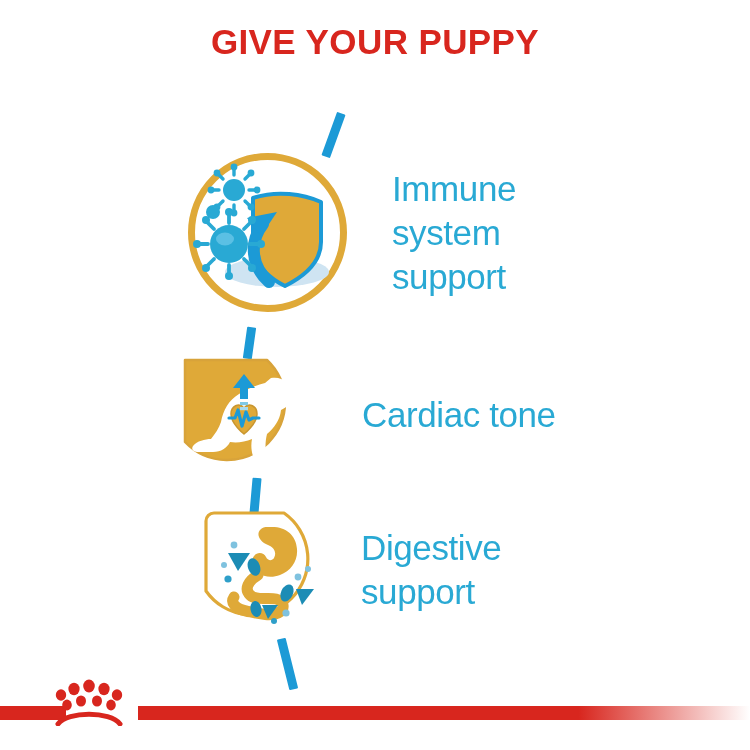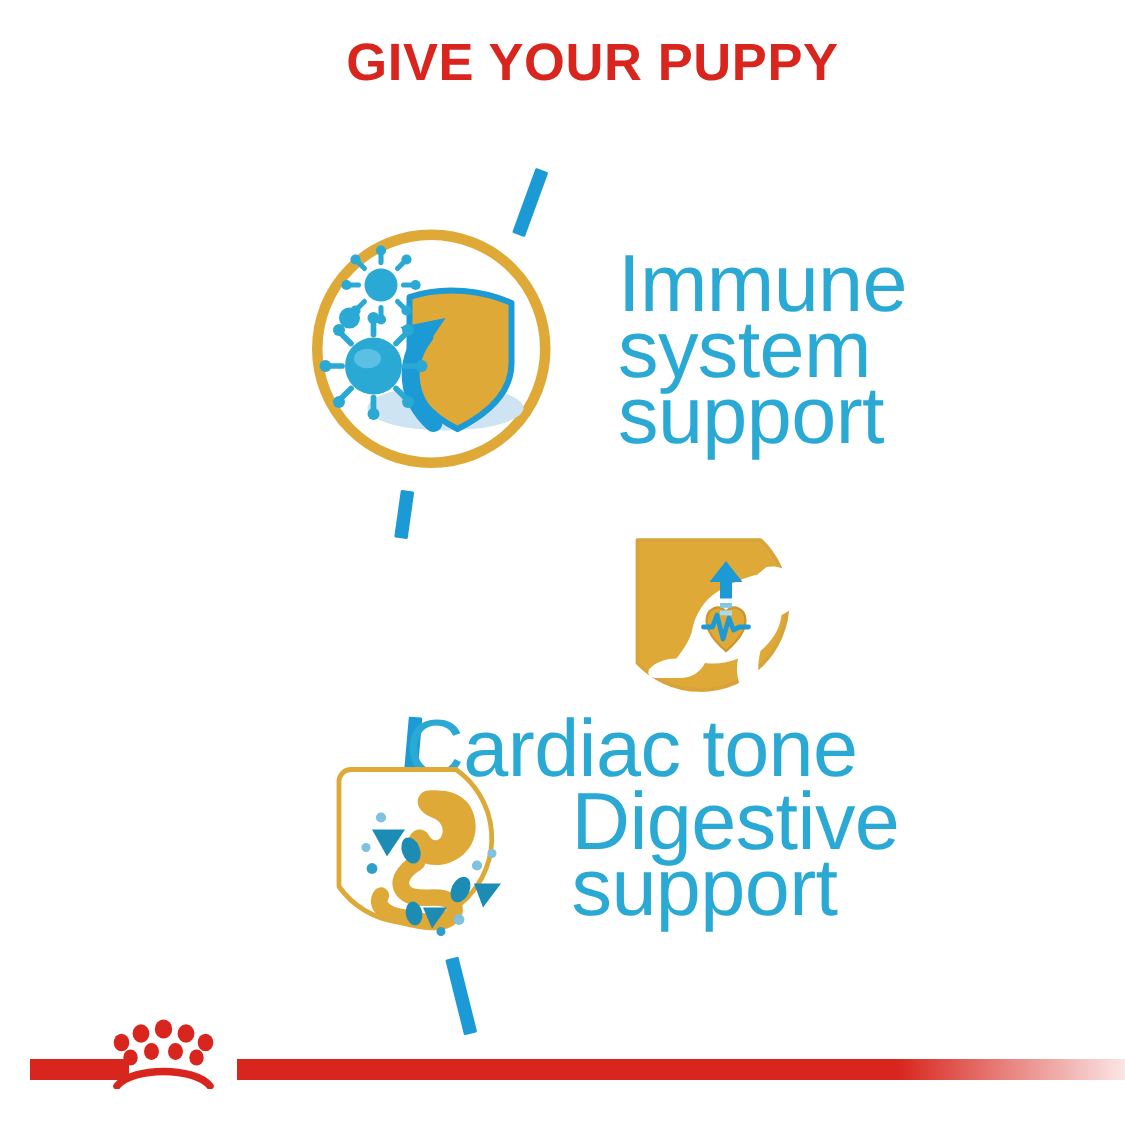--- a/index.html
+++ b/index.html
@@ -11,21 +11,20 @@
     height: 750px;
     background: #ffffff;
     font-family: "Liberation Sans", sans-serif;
     overflow: hidden;
   }
   #page {
     position: relative;
     width: 688px;
     height: 750px;
     background: #ffffff;
-    margin-left: 20px;
   }
 
   
   #headline {
     position: absolute;
     top: 22px;
     left: 0;
     width: 750px;
     text-align: center;
     color: #D8261E;
@@ -43,29 +42,29 @@
     align-items: center;
     left: 0;
     width: 750px;
   }
   .feature-icon {
     position: relative;
     flex: 0 0 auto;
   }
   .feature-label {
     color: #29A9D4;
-    font-size: 54px;
+    font-size: 35px;
     line-height: 44px;
     letter-spacing: -0.4px;
     font-weight: 400;
     white-space: pre-line;
   }
 
   #row-immune   { top: 150px; }
-  #row-cardiac  { top: 352px; flex-direction: column; }
+  #row-cardiac  { top: 352px; }
   #row-digest   { top: 505px; }
 
   #row-immune  .feature-icon { margin-left: 185px; width: 165px; height: 165px; }
   #row-immune  .feature-label { margin-left: 42px; }
 
   #row-cardiac .feature-icon { margin-left: 175px; width: 135px; height: 125px; }
   #row-cardiac .feature-label { margin-left: 52px; }
 
   #row-digest  .feature-icon { margin-left: 198px; width: 135px; height: 130px; }
   #row-digest  .feature-label { margin-left: 28px; }

